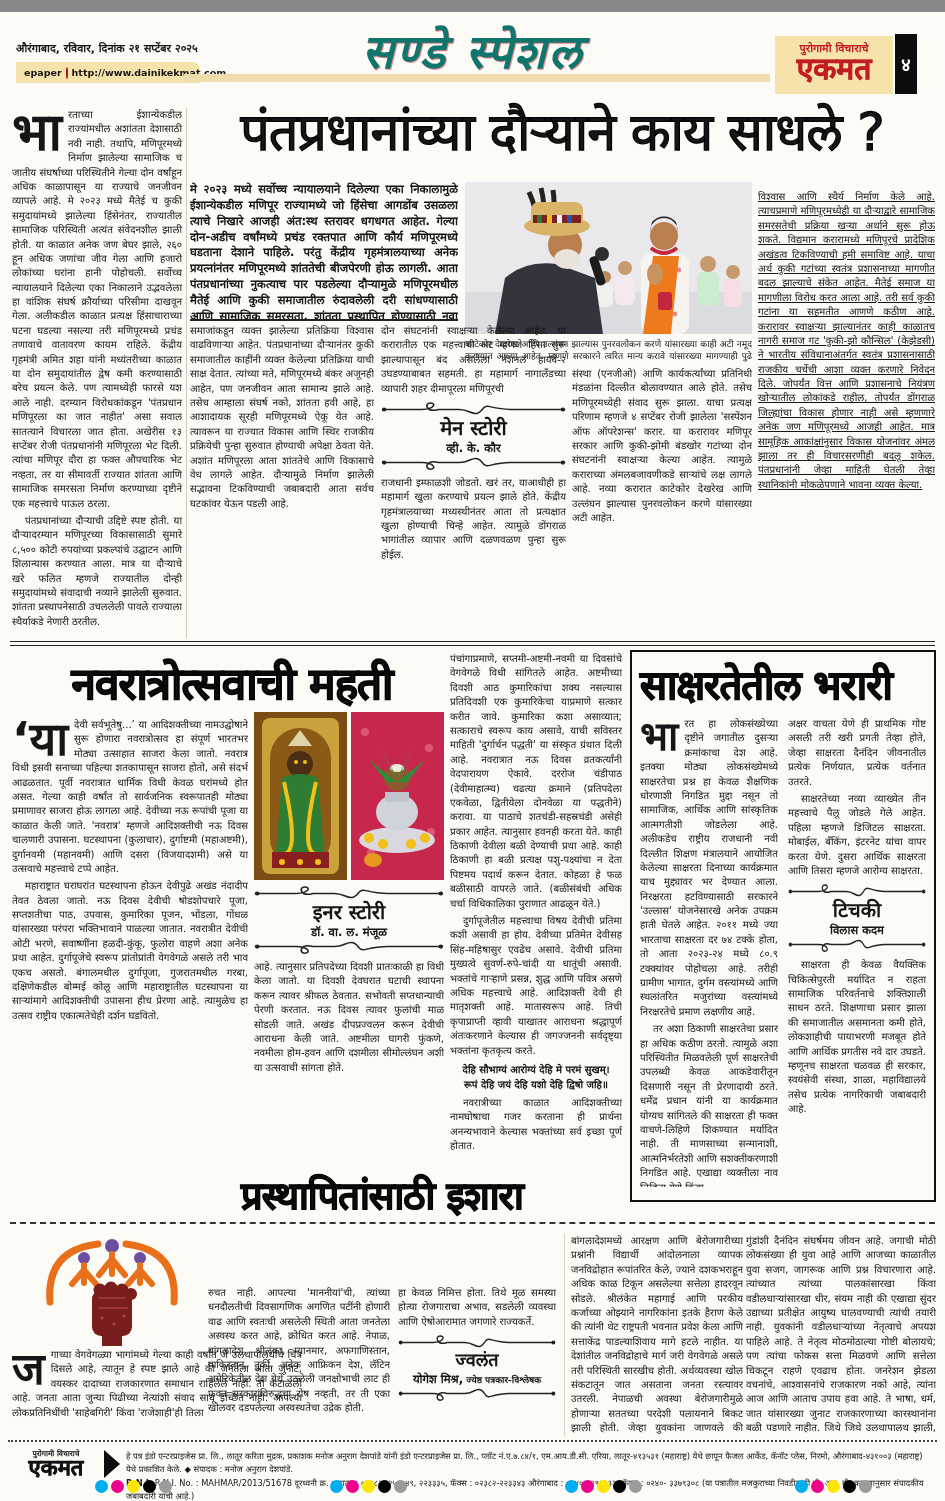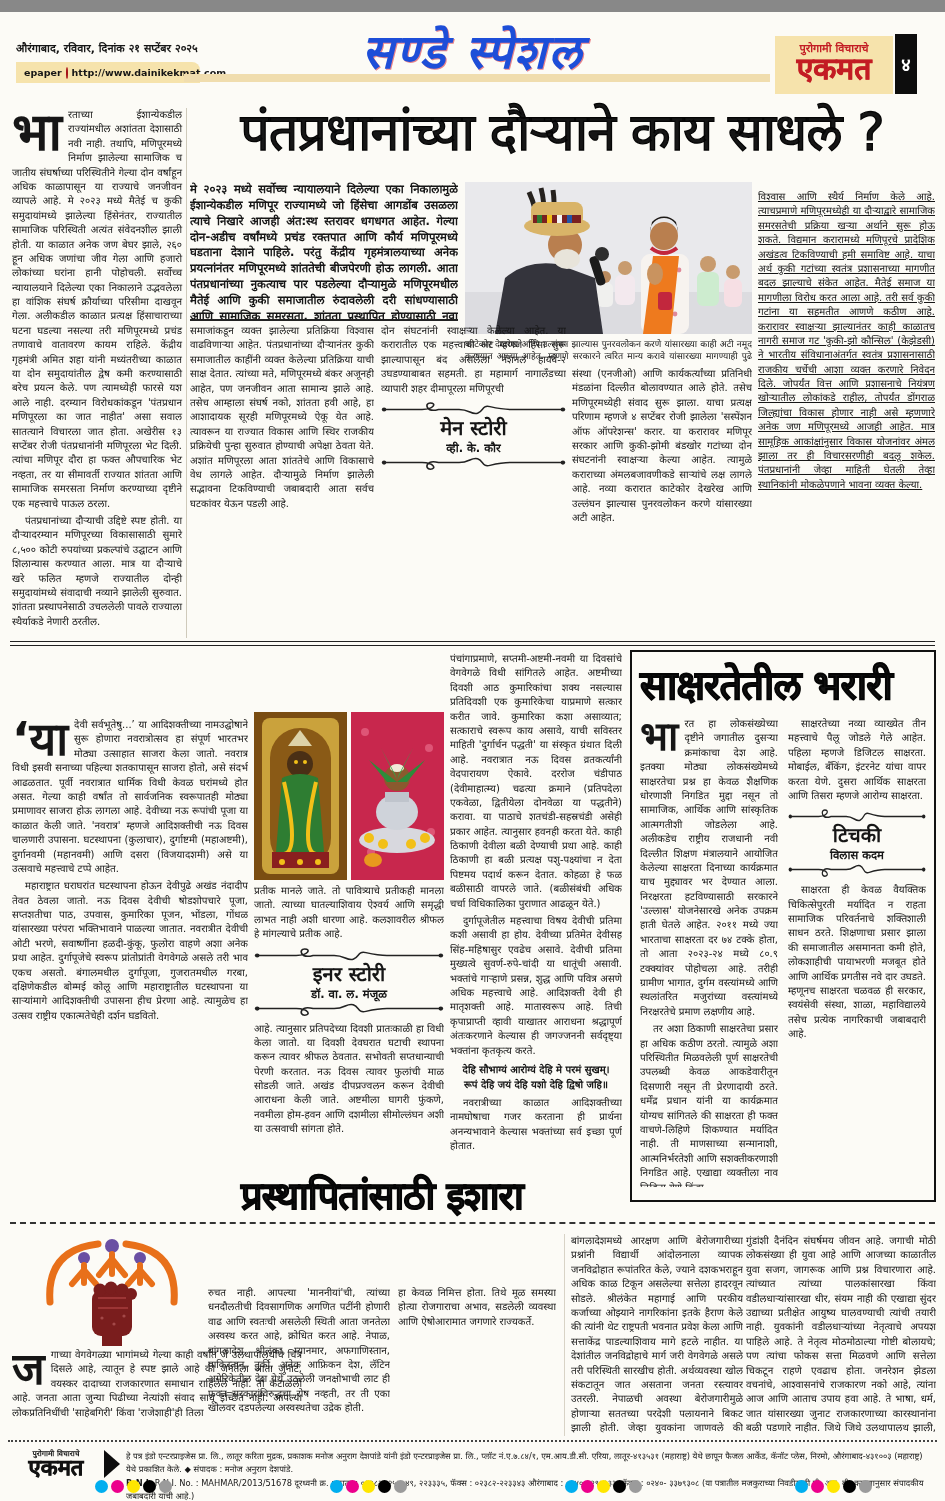--- a/index.html
+++ b/index.html
@@ -11,21 +11,21 @@
   .txt p.noind{text-indent:0;}
   .dropcap{float:left;font-weight:bold;line-height:.82;margin:3px 6px 0 0;}
   
   .dateline{left:16px;top:28px;font-size:11px;font-weight:bold;}
   .epaper{left:16px;top:50px;width:168px;height:21px;background:#f6e3ac;display:flex;align-items:center;
           gap:4px;padding:0 8px;font-size:9.5px;font-weight:bold;border-radius:0 8px 0 0;}
   .epaper .dot-ic{width:10px;height:10px;border-radius:50%;background:#d5232a;display:inline-block;
           border:1px solid #a51317;}
   .hdr-strip{left:184px;top:62px;right:175px;height:8px;background:#f0ddae;}
   .edition{left:50%;top:6px;transform:translateX(-50%);font-family:"DejaVu Serif",serif;
-           font-style:italic;font-weight:bold;font-size:47px;color:#1d4ed8;letter-spacing:2px;
+           font-style:italic;font-weight:bold;font-size:47px;color:#0f766e;letter-spacing:2px;
            text-shadow:1px 1px 0 #e9858a;}
   .masthead{left:775px;top:24px;width:118px;height:54px;background:#f6e3ac;text-align:center;padding-top:4px;}
   .masthead .tag{font-size:11px;font-weight:bold;color:#c31d24;}
   .masthead .ttl{font-size:30px;font-weight:bold;color:#c31d24;line-height:.95;
                  -webkit-text-stroke:.6px #c31d24;}
   .pagenum{left:895px;top:22px;width:22px;height:60px;background:#0d0d0d;color:#fff;display:flex;
            align-items:center;justify-content:center;font-size:18px;font-weight:bold;}
   
   .ms-headline{left:188px;top:92px;width:748px;text-align:center;font-size:52px;font-weight:normal;
                line-height:1.1;-webkit-text-stroke:1.3px #050505;letter-spacing:-1px;}
@@ -174,27 +174,29 @@
           <circle cx="177" cy="9" r="2.2" fill="#222"></circle>
         </svg>
       <div class="bl-label">मेन स्टोरी</div>
       <div class="bl-author">व्ही. के. कौर</div>
       <svg class="flip" viewBox="0 0 180 16" preserveAspectRatio="none">
           <path d="M2 9 H40 C52 9 54 2 48 2 C42 2 44 13 56 9 H76 C86 9 88 15 94 13 C100 11 98 4 106 6 C114 8 118 9 126 9 H178" stroke="#222" fill="none" stroke-width="1.6"></path>
           <circle cx="3" cy="9" r="2.2" fill="#222"></circle>
           <circle cx="177" cy="9" r="2.2" fill="#222"></circle>
         </svg>
     </div>
+    <div>राजधानी इम्फाळशी जोडतो. खरं तर, याआधीही हा महामार्ग खुला करण्याचे प्रयत्न झाले होते. केंद्रीय गृहमंत्रालयाच्या मध्यस्थीनंतर आता तो प्रत्यक्षात खुला होण्याची चिन्हे आहेत. त्यामुळे डोंगराळ भागांतील व्यापार आणि दळणवळण पुन्हा सुरू होईल.</div>
   </div>
 
   <div class="abs ms-colC txt">संस्था (एनजीओ) आणि कार्यकर्त्यांच्या प्रतिनिधी मंडळांना दिल्लीत बोलावण्यात आले होते. तसेच मणिपूरमध्येही संवाद सुरू झाला. याचा प्रत्यक्ष परिणाम म्हणजे ४ सप्टेंबर रोजी झालेला 'सस्पेंशन ऑफ ऑपरेशन्स' करार. या करारावर मणिपूर सरकार आणि कुकी-झोमी बंडखोर गटांच्या दोन संघटनांनी स्वाक्षऱ्या केल्या आहेत. त्यामुळे कराराच्या अंमलबजावणीकडे साऱ्यांचे लक्ष लागले आहे. नव्या करारात काटेकोर देखरेख आणि उल्लंघन झाल्यास पुनरवलोकन करणे यांसारख्या अटी आहेत.</div>
   <div class="abs ms-colD txt">विश्वास आणि स्थैर्य निर्माण केले आहे. त्याचप्रमाणे मणिपूरमध्येही या दौऱ्याद्वारे सामाजिक समरसतेची प्रक्रिया खऱ्या अर्थाने सुरू होऊ शकते. विद्यमान करारामध्ये मणिपूरचे प्रादेशिक अखंडत्व टिकविण्याची हमी समाविष्ट आहे. याचा अर्थ कुकी गटांच्या स्वतंत्र प्रशासनाच्या मागणीत बदल झाल्याचे संकेत आहेत. मैतेई समाज या मागणीला विरोध करत आला आहे. तरी सर्व कुकी गटांना या सहमतीत आणणे कठीण आहे. करारावर स्वाक्षऱ्या झाल्यानंतर काही काळातच नागरी समाज गट 'कुकी-झो कौन्सिल' (केझेडसी) ने भारतीय संविधानाअंतर्गत स्वतंत्र प्रशासनासाठी राजकीय चर्चेची आशा व्यक्त करणारे निवेदन दिले. जोपर्यंत वित्त आणि प्रशासनाचे नियंत्रण खोऱ्यातील लोकांकडे राहील, तोपर्यंत डोंगराळ जिल्ह्यांचा विकास होणार नाही असे म्हणणारे अनेक जण मणिपूरमध्ये आजही आहेत. मात्र सामूहिक आकांक्षांनुसार विकास योजनांवर अंमल झाला तर ही विचारसरणीही बदलू शकेल. पंतप्रधानांनी जेव्हा माहिती घेतली तेव्हा स्थानिकांनी मोकळेपणाने भावना व्यक्त केल्या.</div>
 
   <div class="abs rule-dbl"></div>
 
+  <h2 class="abs nav-headline" style="margin:0">नवरात्रोत्सवाची महती</h2>
 
   <div class="abs nav-col1 txt">
     <span class="dropcap" style="font-size:46px">‘या</span>
     <p class="noind">देवी सर्वभूतेषु...’ या आदिशक्तीच्या नामउद्घोषाने सुरू होणारा नवरात्रोत्सव हा संपूर्ण भारतभर मोठ्या उत्साहात साजरा केला जातो. नवरात्र विधी इसवी सनाच्या पहिल्या शतकापासून साजरा होतो, असे संदर्भ आढळतात. पूर्वी नवरात्रात धार्मिक विधी केवळ घरांमध्ये होत असत. गेल्या काही वर्षांत तो सार्वजनिक स्वरूपातही मोठ्या प्रमाणावर साजरा होऊ लागला आहे. देवीच्या नऊ रूपांची पूजा या काळात केली जाते. 'नवरात्र' म्हणजे आदिशक्तीची नऊ दिवस चालणारी उपासना. घटस्थापना (कुलाचार), दुर्गाष्टमी (महाअष्टमी), दुर्गानवमी (महानवमी) आणि दसरा (विजयादशमी) असे या उत्सवाचे महत्त्वाचे टप्पे आहेत.</p>
     <p>महाराष्ट्रात घराघरांत घटस्थापना होऊन देवीपुढे अखंड नंदादीप तेवत ठेवला जातो. नऊ दिवस देवीची षोडशोपचारे पूजा, सप्तशतीचा पाठ, उपवास, कुमारिका पूजन, भोंडला, गोंधळ यांसारख्या परंपरा भक्तिभावाने पाळल्या जातात. नवरात्रीत देवीची ओटी भरणे, सवाष्णींना हळदी-कुंकू, फुलोरा वाहणे अशा अनेक प्रथा आहेत. दुर्गापूजेचे स्वरूप प्रांतोप्रांती वेगवेगळे असले तरी भाव एकच असतो. बंगालमधील दुर्गापूजा, गुजरातमधील गरबा, दक्षिणेकडील बोम्मई कोलू आणि महाराष्ट्रातील घटस्थापना या साऱ्यांमागे आदिशक्तीची उपासना हीच प्रेरणा आहे. त्यामुळेच हा उत्सव राष्ट्रीय एकात्मतेचेही दर्शन घडवितो.</p>
   </div>
 
   <div class="abs nav-col2 txt">
     <div class="nav-imgs">
       <svg viewBox="0 0 93 168">
@@ -227,21 +229,20 @@
           <polygon points="46,70 74,48 56,70" fill="#2e8b3a"></polygon>
         <polygon points="46,68 30,36 44,62" fill="#37a045"></polygon>
           <polygon points="46,68 62,36 48,62" fill="#37a045"></polygon>
         <circle cx="18" cy="126" r="5" fill="#f2c018"></circle>
           <circle cx="32" cy="132" r="5" fill="#f2c018"></circle>
         <circle cx="60" cy="132" r="5" fill="#f2c018"></circle>
           <circle cx="74" cy="126" r="5" fill="#f2c018"></circle>
         <ellipse cx="22" cy="148" rx="9" ry="7" fill="#e8981e"></ellipse>
       </svg>
     </div>
-    <div>प्रतीक मानले जाते. तो पावित्र्याचे प्रतीकही मानला जातो. त्याच्या घातल्याशिवाय ऐश्वर्य आणि समृद्धी लाभत नाही अशी धारणा आहे. कलशावरील श्रीफल हे मांगल्याचे प्रतीक आहे.</div>
     <div class="byline">
       <svg viewBox="0 0 180 16" preserveAspectRatio="none">
           <path d="M2 9 H40 C52 9 54 2 48 2 C42 2 44 13 56 9 H76 C86 9 88 15 94 13 C100 11 98 4 106 6 C114 8 118 9 126 9 H178" stroke="#222" fill="none" stroke-width="1.6"></path>
           <circle cx="3" cy="9" r="2.2" fill="#222"></circle>
           <circle cx="177" cy="9" r="2.2" fill="#222"></circle>
         </svg>
       <div class="bl-label">इनर स्टोरी</div>
       <div class="bl-author">डॉ. वा. ल. मंजूळ</div>
       <svg class="flip" viewBox="0 0 180 16" preserveAspectRatio="none">
           <path d="M2 9 H40 C52 9 54 2 48 2 C42 2 44 13 56 9 H76 C86 9 88 15 94 13 C100 11 98 4 106 6 C114 8 118 9 126 9 H178" stroke="#222" fill="none" stroke-width="1.6"></path>
@@ -262,20 +263,21 @@
 
   <div class="abs lit-box">
     <h2 class="lit-headline">साक्षरतेतील भरारी</h2>
     <div class="lit-cols">
       <div class="c txt">
         <span class="dropcap" style="font-size:40px">भा</span>
         <p class="noind">रत हा लोकसंख्येच्या दृष्टीने जगातील दुसऱ्या क्रमांकाचा देश आहे. इतक्या मोठ्या लोकसंख्येमध्ये साक्षरतेचा प्रश्न हा केवळ शैक्षणिक धोरणाशी निगडित मुद्दा नसून तो सामाजिक, आर्थिक आणि सांस्कृतिक आत्मगतीशी जोडलेला आहे. अलीकडेच राष्ट्रीय राजधानी नवी दिल्लीत शिक्षण मंत्रालयाने आयोजित केलेल्या साक्षरता दिनाच्या कार्यक्रमात याच मुद्द्यावर भर देण्यात आला. निरक्षरता हटविण्यासाठी सरकारने 'उल्लास' योजनेसारखे अनेक उपक्रम हाती घेतले आहेत. २०११ मध्ये ज्या भारताचा साक्षरता दर ७४ टक्के होता, तो आता २०२३-२४ मध्ये ८०.९ टक्क्यांवर पोहोचला आहे. तरीही ग्रामीण भागात, दुर्गम वस्त्यांमध्ये आणि स्थलांतरित मजुरांच्या वस्त्यांमध्ये निरक्षरतेचे प्रमाण लक्षणीय आहे.</p>
         <p>तर अशा ठिकाणी साक्षरतेचा प्रसार हा अधिक कठीण ठरतो. त्यामुळे अशा परिस्थितीत मिळवलेली पूर्ण साक्षरतेची उपलब्धी केवळ आकडेवारीतून दिसणारी नसून ती प्रेरणादायी ठरते. धर्मेंद्र प्रधान यांनी या कार्यक्रमात योग्यच सांगितले की साक्षरता ही फक्त वाचणे-लिहिणे शिकण्यात मर्यादित नाही. ती माणसाच्या सन्मानाशी, आत्मनिर्भरतेशी आणि सशक्तीकरणाशी निगडित आहे. एखाद्या व्यक्तीला नाव लिहिता येणे किंवा</p>
       </div>
       <div class="c txt">
+        <p class="noind">अक्षर वाचता येणे ही प्राथमिक गोष्ट असली तरी खरी प्रगती तेव्हा होते, जेव्हा साक्षरता दैनंदिन जीवनातील प्रत्येक निर्णयात, प्रत्येक वर्तनात उतरते.</p>
         <p>साक्षरतेच्या नव्या व्याख्येत तीन महत्त्वाचे पैलू जोडले गेले आहेत. पहिला म्हणजे डिजिटल साक्षरता. मोबाईल, बँकिंग, इंटरनेट यांचा वापर करता येणे. दुसरा आर्थिक साक्षरता आणि तिसरा म्हणजे आरोग्य साक्षरता.</p>
         <div class="byline">
           <svg viewBox="0 0 180 16" preserveAspectRatio="none">
               <path d="M2 9 H40 C52 9 54 2 48 2 C42 2 44 13 56 9 H76 C86 9 88 15 94 13 C100 11 98 4 106 6 C114 8 118 9 126 9 H178" stroke="#222" fill="none" stroke-width="1.6"></path>
               <circle cx="3" cy="9" r="2.2" fill="#222"></circle>
               <circle cx="177" cy="9" r="2.2" fill="#222"></circle>
             </svg>
           <div class="bl-label" style="font-size:20px">टिचकी</div>
           <div class="bl-author">विलास कदम</div>
           <svg class="flip" viewBox="0 0 180 16" preserveAspectRatio="none">
@@ -320,20 +322,35 @@
     <span class="dropcap" style="font-size:44px">ज</span>
     <p class="noind">गाच्या वेगवेगळ्या भागांमध्ये गेल्या काही वर्षांत जे उलथापालथीचे चित्र दिसले आहे, त्यातून हे स्पष्ट झाले आहे की जनतेला आता जुनाट, वयस्कर दादाच्या राजकारणात समाधान राहिलेले नाही. ती कंटाळली आहे. जनता आता जुन्या पिढीच्या नेत्यांशी संवाद साधू इच्छित नाही. आपल्या लोकप्रतिनिधींची 'साहेबगिरी' किंवा 'राजेशाही'ही तिला</p>
   </div>
 
   <h2 class="abs warn-headline" style="margin:0">प्रस्थापितांसाठी इशारा</h2>
 
   <div class="abs warn-col1 txt">रुचत नाही. आपल्या 'माननीयां'ची, त्यांच्या धनदौलतीची दिवसागणिक अगणित पटींनी होणारी वाढ आणि स्वतःची असलेली स्थिती आता जनतेला अस्वस्थ करत आहे, क्रोधित करत आहे. नेपाळ, बांगलादेश, श्रीलंका, म्यानमार, अफगाणिस्तान, पाकिस्तान, तुर्की, अनेक आफ्रिकन देश, लॅटिन अमेरिकेतील देश येथे उठलेली जनक्षोभाची लाट ही फक्त सरकारांविरुद्धचा रोष नव्हती, तर ती एका खोलवर दडपलेल्या अस्वस्थतेचा उद्रेक होती.</div>
 
   <div class="abs warn-col2 txt">
     <div>हा केवळ निमित्त होता. तिथे मूळ समस्या होत्या रोजगाराचा अभाव, सडलेली व्यवस्था आणि ऐषोआरामात जगणारे राज्यकर्ते.</div>
+    <div class="byline">
+      <svg viewBox="0 0 180 16" preserveAspectRatio="none">
+          <path d="M2 9 H40 C52 9 54 2 48 2 C42 2 44 13 56 9 H76 C86 9 88 15 94 13 C100 11 98 4 106 6 C114 8 118 9 126 9 H178" stroke="#222" fill="none" stroke-width="1.6"></path>
+          <circle cx="3" cy="9" r="2.2" fill="#222"></circle>
+          <circle cx="177" cy="9" r="2.2" fill="#222"></circle>
+        </svg>
+      <div class="bl-label" style="font-size:18px">ज्वलंत</div>
+      <div><span class="bl-author">योगेश मिश्र,</span>
+      <span class="bl-role">ज्येष्ठ पत्रकार-विश्लेषक</span></div>
+      <svg class="flip" viewBox="0 0 180 16" preserveAspectRatio="none">
+          <path d="M2 9 H40 C52 9 54 2 48 2 C42 2 44 13 56 9 H76 C86 9 88 15 94 13 C100 11 98 4 106 6 C114 8 118 9 126 9 H178" stroke="#222" fill="none" stroke-width="1.6"></path>
+          <circle cx="3" cy="9" r="2.2" fill="#222"></circle>
+          <circle cx="177" cy="9" r="2.2" fill="#222"></circle>
+        </svg>
+    </div>
   </div>
 
   <div class="abs bot-col4 txt">बांगलादेशमध्ये आरक्षण आणि बेरोजगारीच्या प्रश्नांनी विद्यार्थी आंदोलनाला व्यापक जनविद्रोहात रूपांतरित केले, ज्याने दशकभराहून अधिक काळ टिकून असलेल्या सत्तेला हादरवून सोडले. श्रीलंकेत महागाई आणि परकीय कर्जाच्या ओझ्याने नागरिकांना इतके हैराण केले की त्यांनी थेट राष्ट्रपती भवनात प्रवेश केला आणि सत्ताकेंद्र पाडल्याशिवाय मागे हटले नाहीत. या देशांतील जनविद्रोहाचे मार्ग जरी वेगवेगळे असले तरी परिस्थिती सारखीच होती. अर्थव्यवस्था खोल संकटातून जात असताना जनता रस्त्यावर उतरली. नेपाळची अवस्था बेरोजगारीमुळे होणाऱ्या सततच्या परदेशी पलायनाने बिकट झाली होती. जेव्हा युवकांना जाणवले की राजेशाही संपूनही आपल्या देशात काहीही सुधारले नाही, उलट नवे नेते लोकशाहीचे राजे बनले आहेत, तेव्हा असंतोषाचा स्फोट झाला. खरे तर, नेपाळपासून श्रीलंका आणि इराणपासून</div>
   <div class="abs bot-col5 txt">गुंडांशी दैनंदिन संघर्षमय जीवन आहे. जगाची मोठी लोकसंख्या ही युवा आहे आणि आजच्या काळातील युवा सजग, जागरूक आणि प्रश्न विचारणारा आहे. त्यांच्यात त्यांच्या पालकांसारखा किंवा वडीलधाऱ्यांसारखा धीर, संयम नाही की एखाद्या सुंदर उद्याच्या प्रतीक्षेत आयुष्य घालवण्याची त्यांची तयारी नाही. युवकांनी वडीलधाऱ्यांच्या नेतृत्वाचे अपयश पाहिले आहे. ते नेतृत्व मोठमोठाल्या गोष्टी बोलायचे; पण त्यांचा फोकस सत्ता मिळवणे आणि सत्तेला चिकटून राहणे एवढाच होता. जनरेशन झेडला वचनांचे, आश्वासनांचे राजकारण नको आहे, त्यांना आज आणि आताच उपाय हवा आहे. ते भाषा, धर्म, जात यांसारख्या जुनाट राजकारणाच्या कारस्थानांना बळी पडणारे नाहीत. जिथे जिथे उलथापालथ झाली, तिथे जनतेने हे दाखवून दिले की ते आता गप्प बसून सहन करणार नाहीत. युवाशक्तीच्या ऊर्जेने आणि सोशल मीडियाच्या सामर्थ्याने एकत्रितपणे असे वातावरण तयार केले की आता पारंपरिक नेतृत्वाला आव्हान देणे अनिवार्य झाले आहे.</div>
 
   <div class="abs ftr-rule"></div>
   <div class="abs ftr-logo">
     <div class="tag">पुरोगामी विचाराचे</div>
     <div class="ttl">एकमत</div>
   </div>

